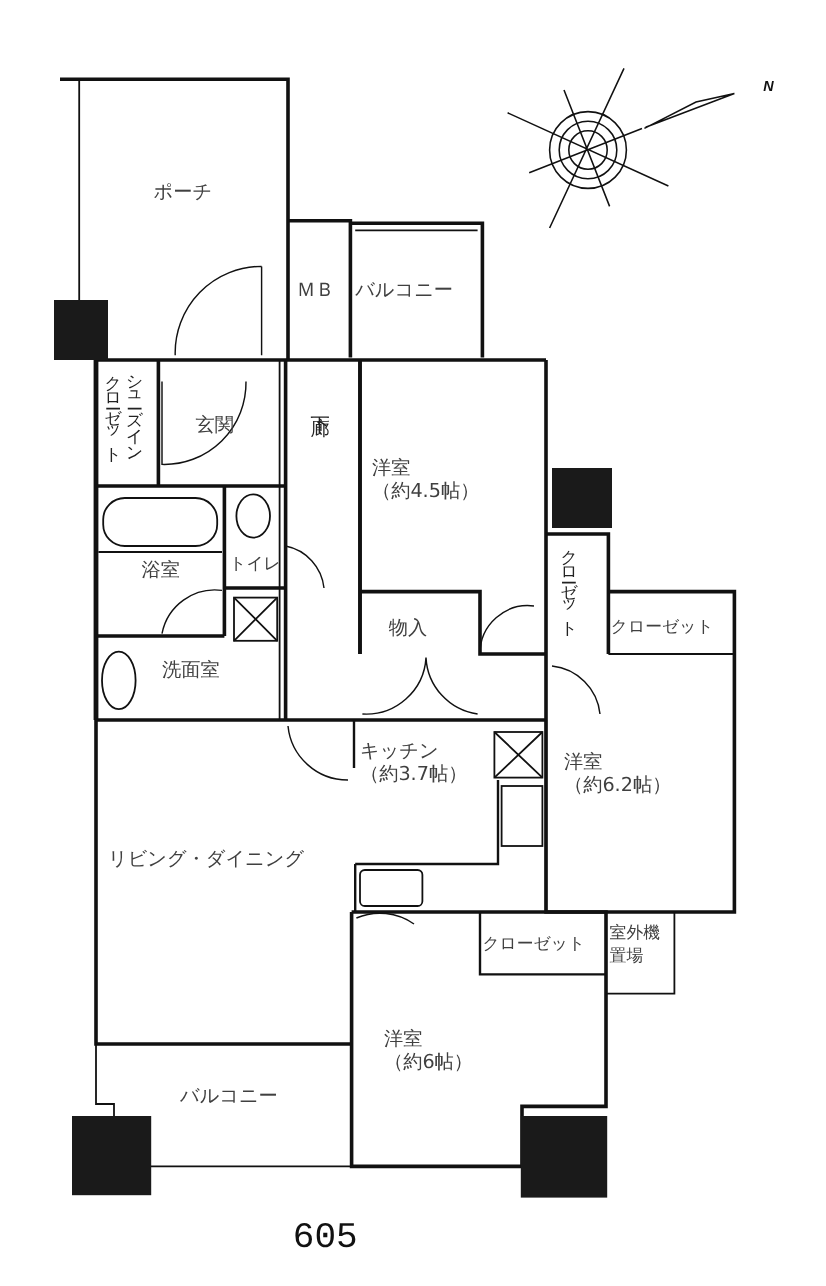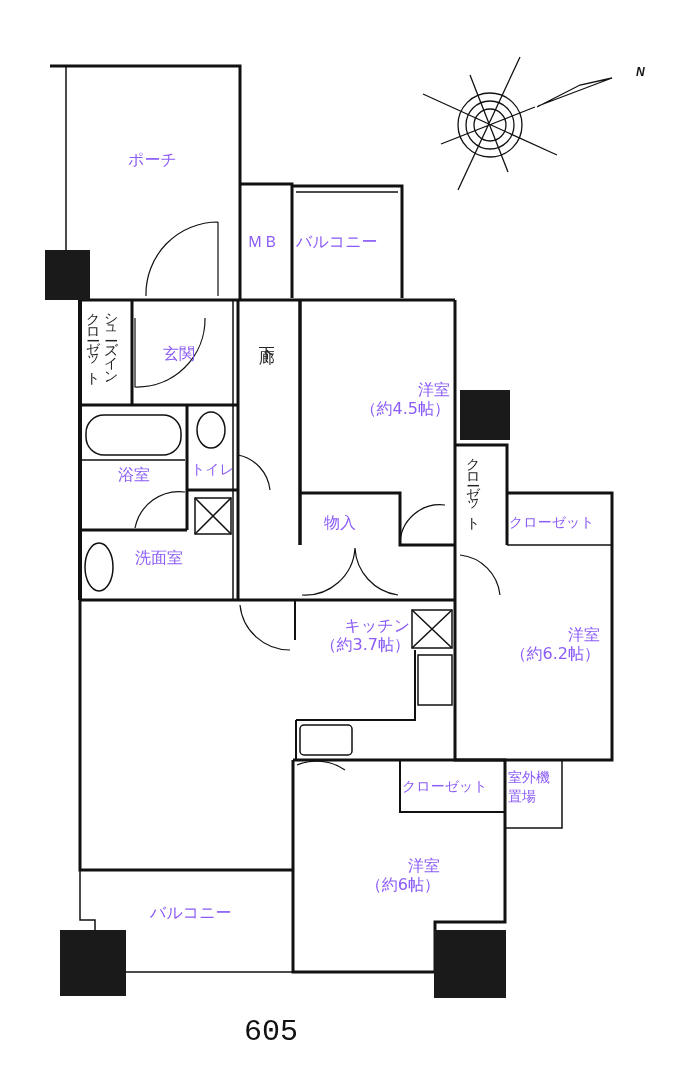--- a/index.html
+++ b/index.html
@@ -1,21 +1,21 @@
 <!DOCTYPE html>
 <html><head>
 <meta charset="utf-8">
 <style>
   html, body { margin:0; padding:0; background:#ffffff; }
   body { width:688px; height:1072px; position:relative; overflow:hidden;
          font-family:"DejaVu Sans", sans-serif; color:#111; }
   svg#plan { position:absolute; left:0; top:0; }
-  .lbl { position:absolute; font-size:16px; color:#8b5cf6; white-space:nowrap; line-height:1.2; text-align:right; }
+  .lbl { position:absolute; font-size:16px; color:#404040; white-space:nowrap; line-height:1.2; text-align:left; }
   .vlbl { position:absolute; font-size:14px; color:#222; writing-mode:vertical-rl; line-height:1.05; letter-spacing:-1px; }
-  .small { font-size:14px;font-family:Liberation Serif, serif; }
+  .small { font-size:14px; }
   .unit-no { position:absolute; font-family:Liberation Mono, monospace; font-size:30px; color:#111; }
   .north { position:absolute; font-family:"Liberation Sans", sans-serif; font-style:italic; font-weight:bold; font-size:12px; }
 </style>
 </head>
 <body>
 
 <svg id="plan" width="688" height="1072" viewBox="0 0 688 1072">
   <g fill="none" stroke="#111" stroke-width="3">
 
     <path d="M50 66 H240 V300"></path>
@@ -122,20 +122,21 @@
   <div>洋室</div>
   <div>（約6.2帖）</div>
 </div>
 
 <div class="lbl" style="left:300px;top:616px;width:110px">
   <div>キッチン</div>
   <div>（約3.7帖）</div>
 </div>
 
 <div class="lbl" style="left:90px;top:706px;width:200px">
+  <div>リビング・ダイニング</div>
 </div>
 
 <div class="lbl small" style="left:402px;top:779px">クローゼット</div>
 <div class="lbl small" style="left:508px;top:770px">室外機</div>
 <div class="lbl small" style="left:508px;top:789px">置場</div>
 
 <div class="lbl" style="left:320px;top:856px;width:120px">
   <div>洋室</div>
   <div>（約6帖）</div>
 </div>

